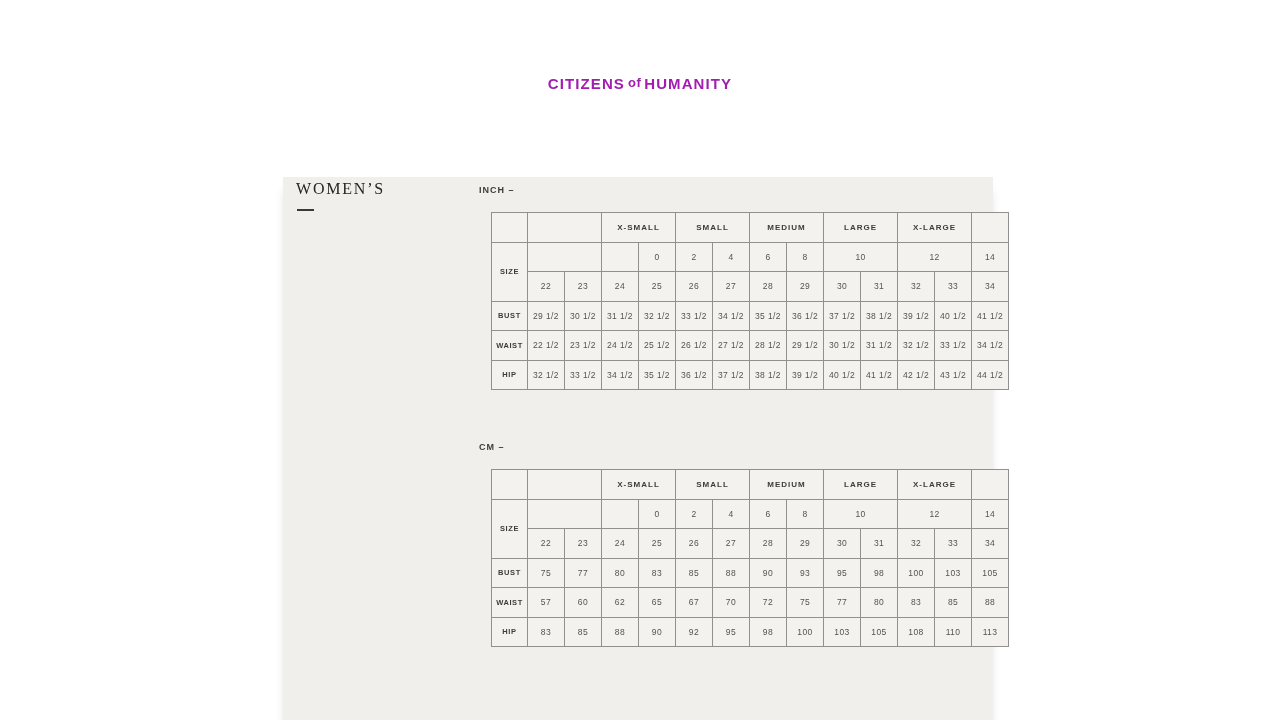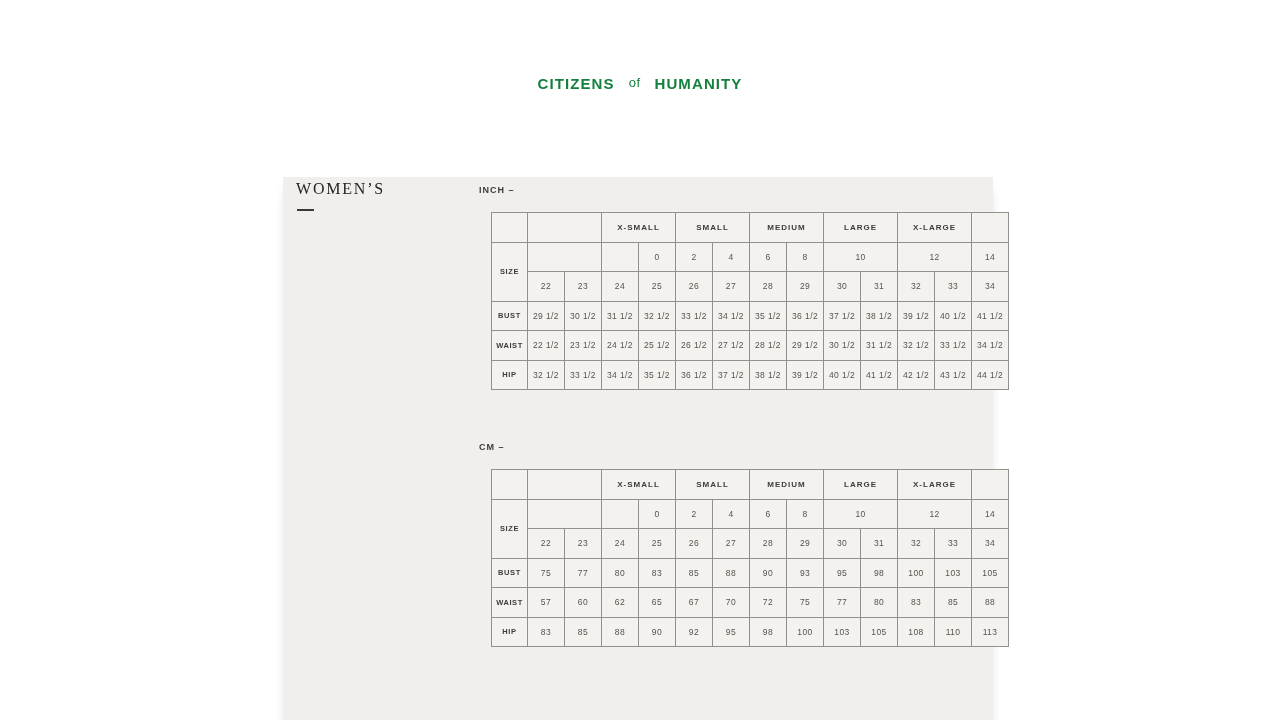--- a/index.html
+++ b/index.html
@@ -15,31 +15,31 @@
   body{
     background:var(--page-bg);
     font-family:"Liberation Sans", sans-serif;
     position:relative;
   }
   
   .logo{
     position:absolute;
     top:75px; left:0; width:1280px;
     display:flex; justify-content:center; align-items:center;
-    color:#15803d;
+    color:#a21caf;
   }
   .logo .word{
     font-weight:800;
     font-size:15px;
     letter-spacing:1.1px;
   }
   .logo .of{
     font-size:13px;
-    font-weight:400;
-    margin:0 14px;
+    font-weight:700;
+    margin:0 3px;
     transform:translateY(-1px);
     letter-spacing:0.5px;
   }
   
   .panel{
     position:absolute;
     left:283px; top:177px;
     width:710px; height:610px;
     background:var(--panel-bg);
     box-shadow:0 8px 12px -6px rgba(0,0,0,0.30);

